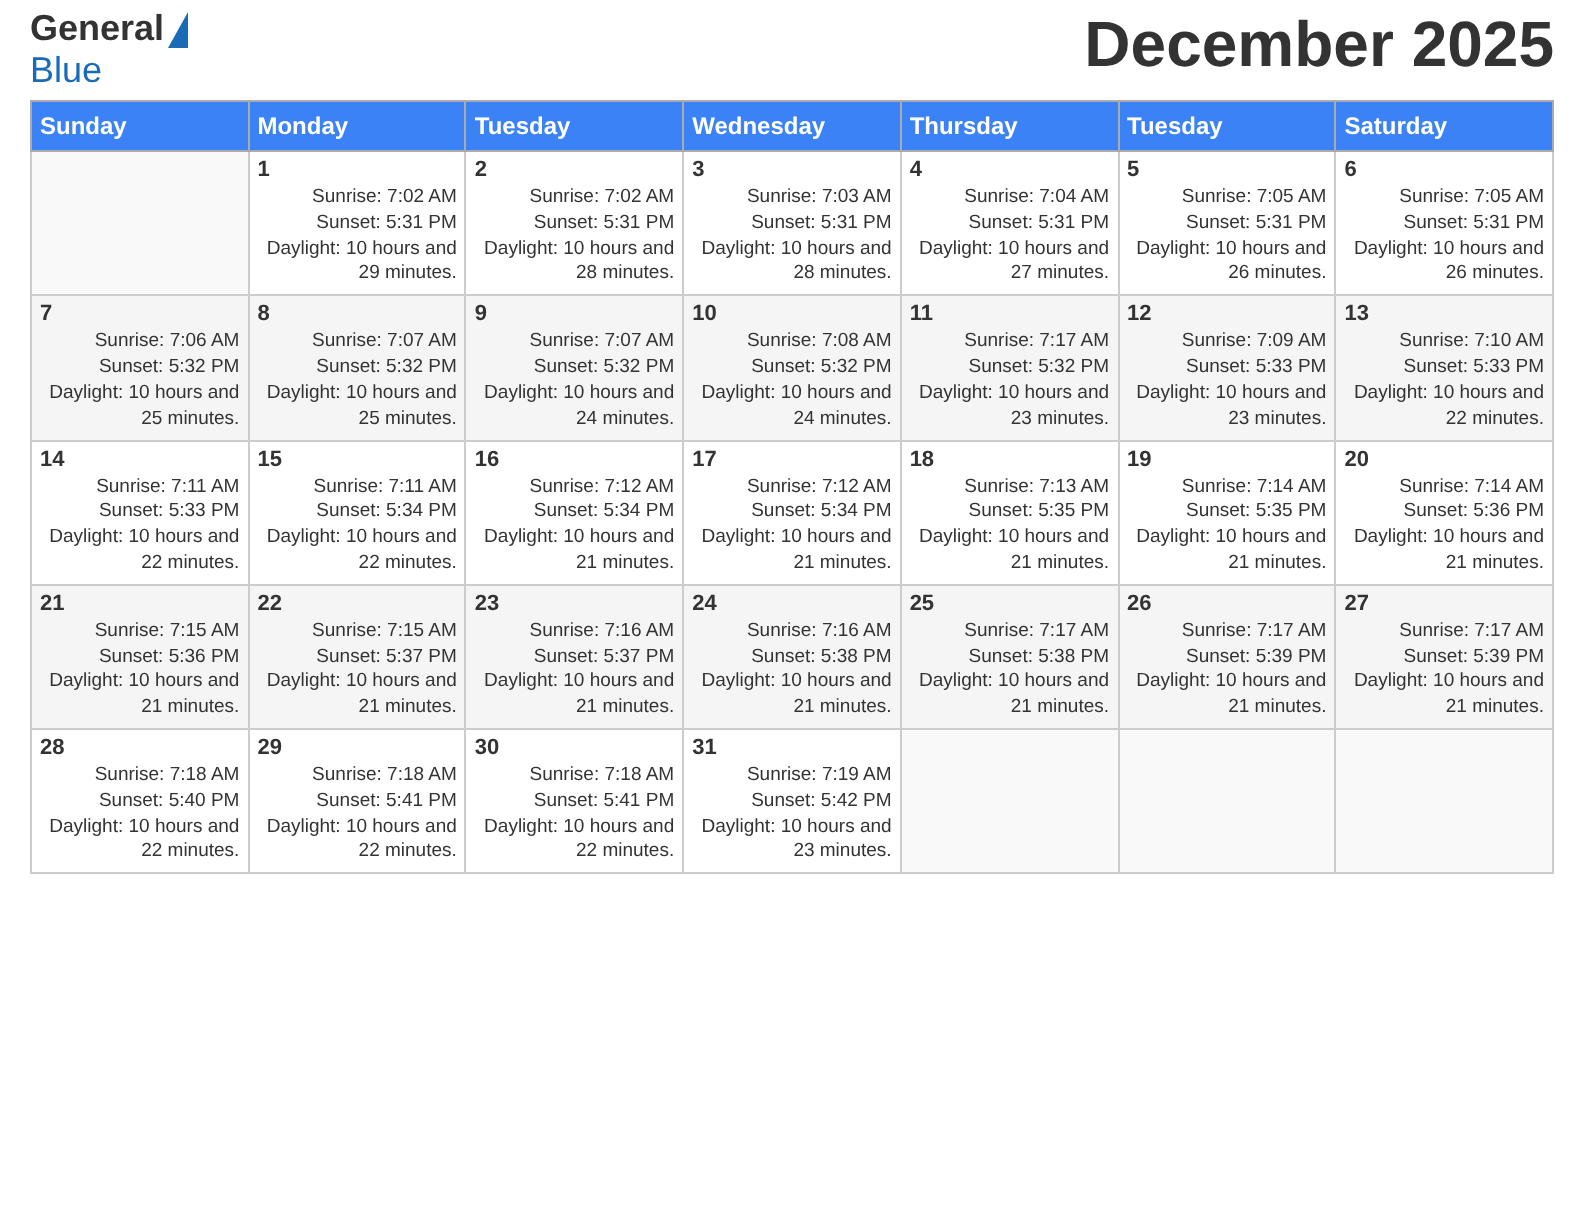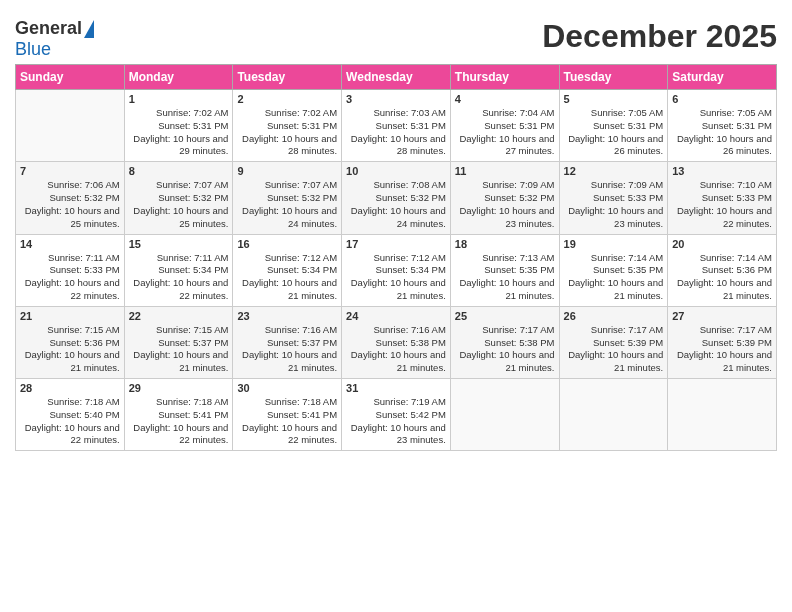--- a/index.html
+++ b/index.html
@@ -5,21 +5,21 @@
     * { margin: 0; padding: 0; box-sizing: border-box; }
     body {
       width: 792px;
       height: 612px;
       font-family: Arial, sans-serif;
       background: #fff;
       overflow: hidden;
     }
     .container {
       width: 792px;
-      padding: 18px 15px;
+      padding: 4px 15px;
     }
     .header-row {
       display: flex;
       align-items: flex-start;
       justify-content: space-between;
       margin-bottom: 4px;
     }
     .logo {
       display: flex;
       flex-direction: column;
@@ -36,21 +36,21 @@
     .location {
       font-size: 14px;
       color: #555;
     }
     table {
       width: 100%;
       border-collapse: collapse;
       table-layout: fixed;
     }
     thead tr th {
-      background-color: #ec4899;
+      background-color: #3b82f6;
       color: #fff;
       font-size: 12px;
       font-weight: bold;
       padding: 5px 4px;
       text-align: left;
       border: 1px solid #aaa;
     }
     tbody tr {
       height: auto;
     }
@@ -197,21 +197,21 @@
           </td>
           <td>
             <span class="day-number">10</span>
             <div class="day-info">Sunrise: 7:08 AM
 Sunset: 5:32 PM
 Daylight: 10 hours
 and 24 minutes.</div>
           </td>
           <td>
             <span class="day-number">11</span>
-            <div class="day-info">Sunrise: 7:09 AM
+            <div class="day-info">Sunrise: 7:17 AM
 Sunset: 5:32 PM
 Daylight: 10 hours
 and 23 minutes.</div>
           </td>
           <td>
             <span class="day-number">12</span>
             <div class="day-info">Sunrise: 7:09 AM
 Sunset: 5:33 PM
 Daylight: 10 hours
 and 23 minutes.</div>

